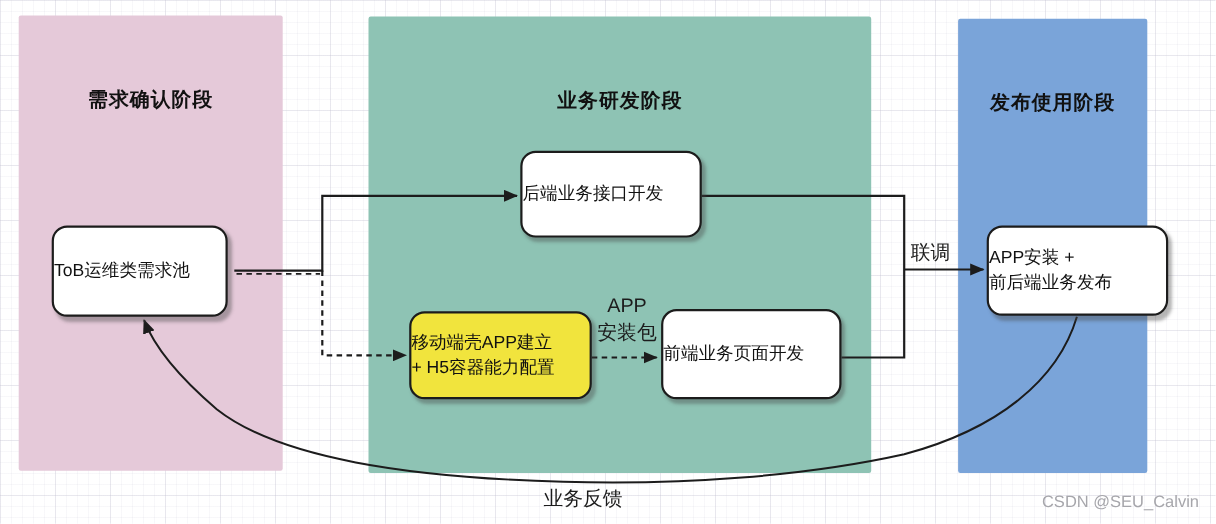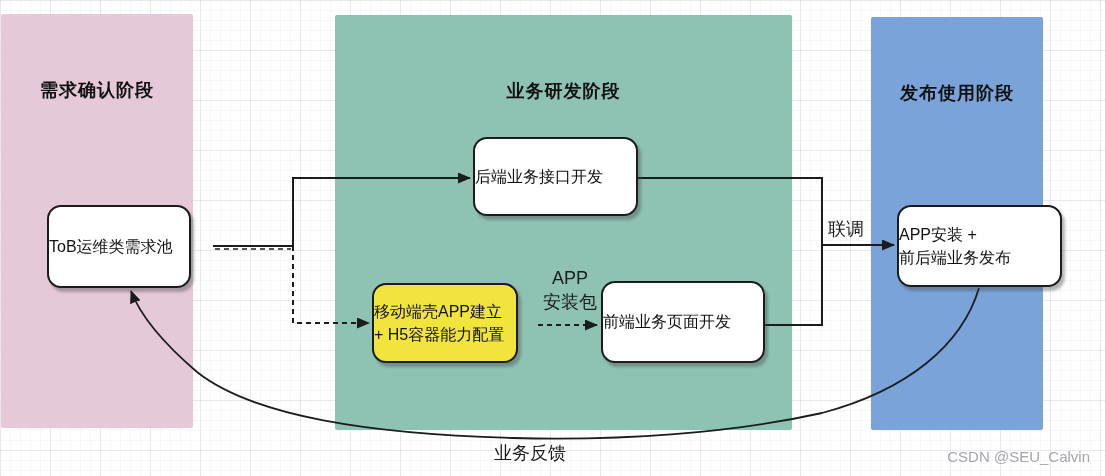--- a/index.html
+++ b/index.html
@@ -65,21 +65,21 @@
     right:15px;
     font-size:15px;
     color:#a6a6ab;
   }
 </style>
 </head>
 <body>
 
 <div id="canvas">
 
-  <div class="phase" style="left: 1px; top: 14px; width: 192px; height: 414px; background-color: rgb(229, 201, 217);">
+  <div class="phase" style="left: 17px; top: 14px; width: 228px; height: 414px; background-color: rgb(229, 201, 217); padding-left: 12px;">
     <div class="phase-title">需求确认阶段</div>
   </div>
 
   <div class="phase" style="left: 335px; top: 15px; width: 457px; height: 415px; background-color: rgb(142, 195, 180);">
     <div class="phase-title">业务研发阶段</div>
   </div>
 
   <div class="phase" style="left: 871px; top: 17px; width: 172px; height: 413px; background-color: rgb(122, 164, 217);">
     <div class="phase-title">发布使用阶段</div>
   </div>
@@ -99,29 +99,29 @@
 
     <path d="M 538 325 L 597 325" fill="none" stroke="#1c1c1c" stroke-width="2" stroke-dasharray="5 4" marker-end="url(#arrow)"></path>
 
     <path d="M 638 178 L 822 178 L 822 325 L 765 325" fill="none" stroke="#1c1c1c" stroke-width="2"></path>
 
     <path d="M 822 245 L 894 245" fill="none" stroke="#1c1c1c" stroke-width="2" marker-end="url(#arrow)"></path>
 
     <path d="M 979 288 C 962 345 908 390 822 413 C 732 433 622 441 512 438 C 372 434 254 417 197 372 C 169 348 142 320 131 291" fill="none" stroke="#1c1c1c" stroke-width="1.8" marker-end="url(#arrow)"></path>
   </svg>
 
-  <div class="node" style="left: 47px; top: 205px; width: 144px; height: 83px; background-color: rgb(255, 255, 255);">
+  <div class="node" style="left: 47px; top: 205px; width: 160px; height: 83px; background-color: rgb(255, 255, 255);">
     <span>ToB运维类需求池</span>
   </div>
 
   <div class="node" style="left: 473px; top: 137px; width: 165px; height: 79px; background-color: rgb(255, 255, 255);">
     <span>后端业务接口开发</span>
   </div>
 
-  <div class="node" style="left: 372px; top: 283px; width: 146px; height: 80px; background-color: rgb(241, 228, 61);">
+  <div class="node" style="left: 372px; top: 283px; width: 166px; height: 80px; background-color: rgb(241, 228, 61);">
     <span>移动端壳APP建立</span>
     <span>+ H5容器能力配置</span>
   </div>
 
   <div class="node" style="left: 897px; top: 205px; width: 165px; height: 82px; background-color: rgb(255, 255, 255);">
     <span>APP安装 +</span>
     <span>前后端业务发布</span>
   </div>
 
   <div class="node" style="left: 601px; top: 281px; width: 164px; height: 82px; background-color: rgb(255, 255, 255);">

